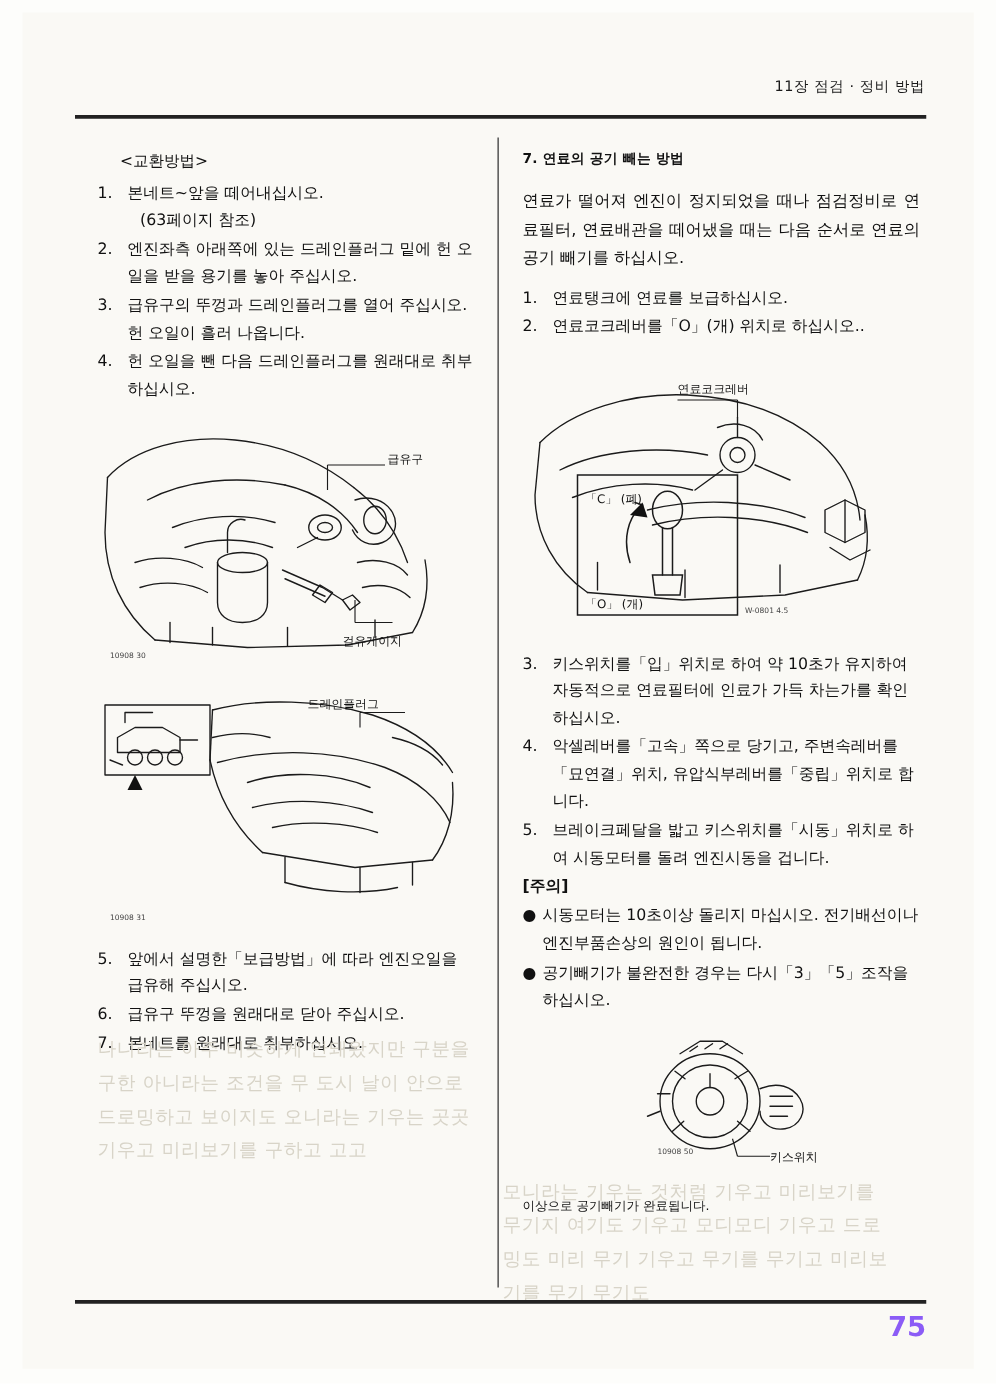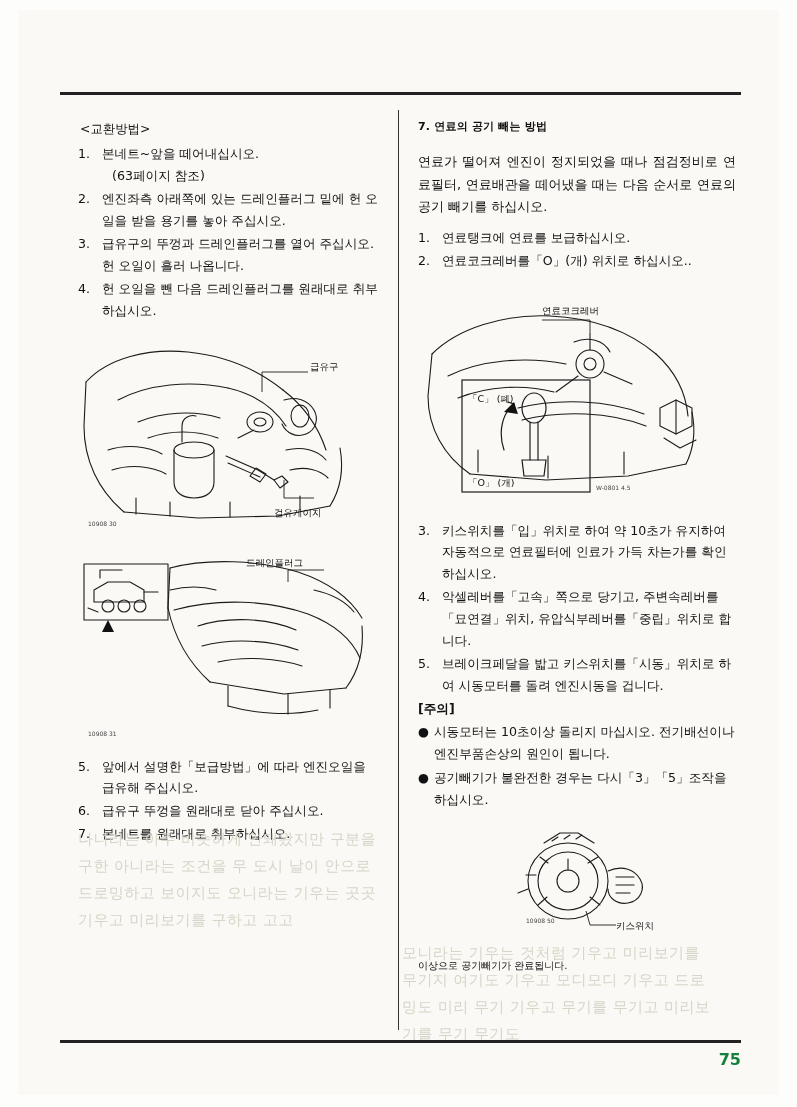--- a/index.html
+++ b/index.html
@@ -49,23 +49,23 @@
     left: 60px;
     top: 1040px;
     width: 681px;
     height: 3px;
     background: #222;
   }
   .page-number {
     position: absolute;
     right: 56px;
     top: 1050px;
-    font-size: 16px;
+    font-size: 22px;
     font-weight: bold;
-    color: #15803d;
+    color: #8b5cf6;
   }
   .divider {
     position: absolute;
     left: 398px;
     top: 110px;
     width: 1px;
     height: 920px;
     background: #333;
   }
   .col {
@@ -78,21 +78,21 @@
   .col-left {
     left: 78px;
     width: 300px;
   }
   .col-right {
     left: 418px;
     width: 318px;
   }
   .sub-title {
     font-size: 12.4px;
-    margin: 0 0 4px 2px;
+    margin: 0 0 4px 18px;
   }
   .sec-title {
     font-size: 11px;
     font-weight: bold;
     margin: 0 0 14px 0;
     letter-spacing: 0.2px;
   }
   .para {
     margin: 0 0 8px 0;
     text-align: justify;
@@ -177,20 +177,21 @@
     top: 940px;
     width: 318px;
   }
 </style>
 </head>
 <body>
 
 <div class="page">
   <div class="paper"></div>
 
+  <div class="header">11장 점검 · 정비 방법</div>
   <div class="rule-top"></div>
 
   <div class="divider"></div>
 
   <div class="col col-left">
 
     <div class="sub-title">&lt;교환방법&gt;</div>
 
     <ol class="steps">
       <li>

